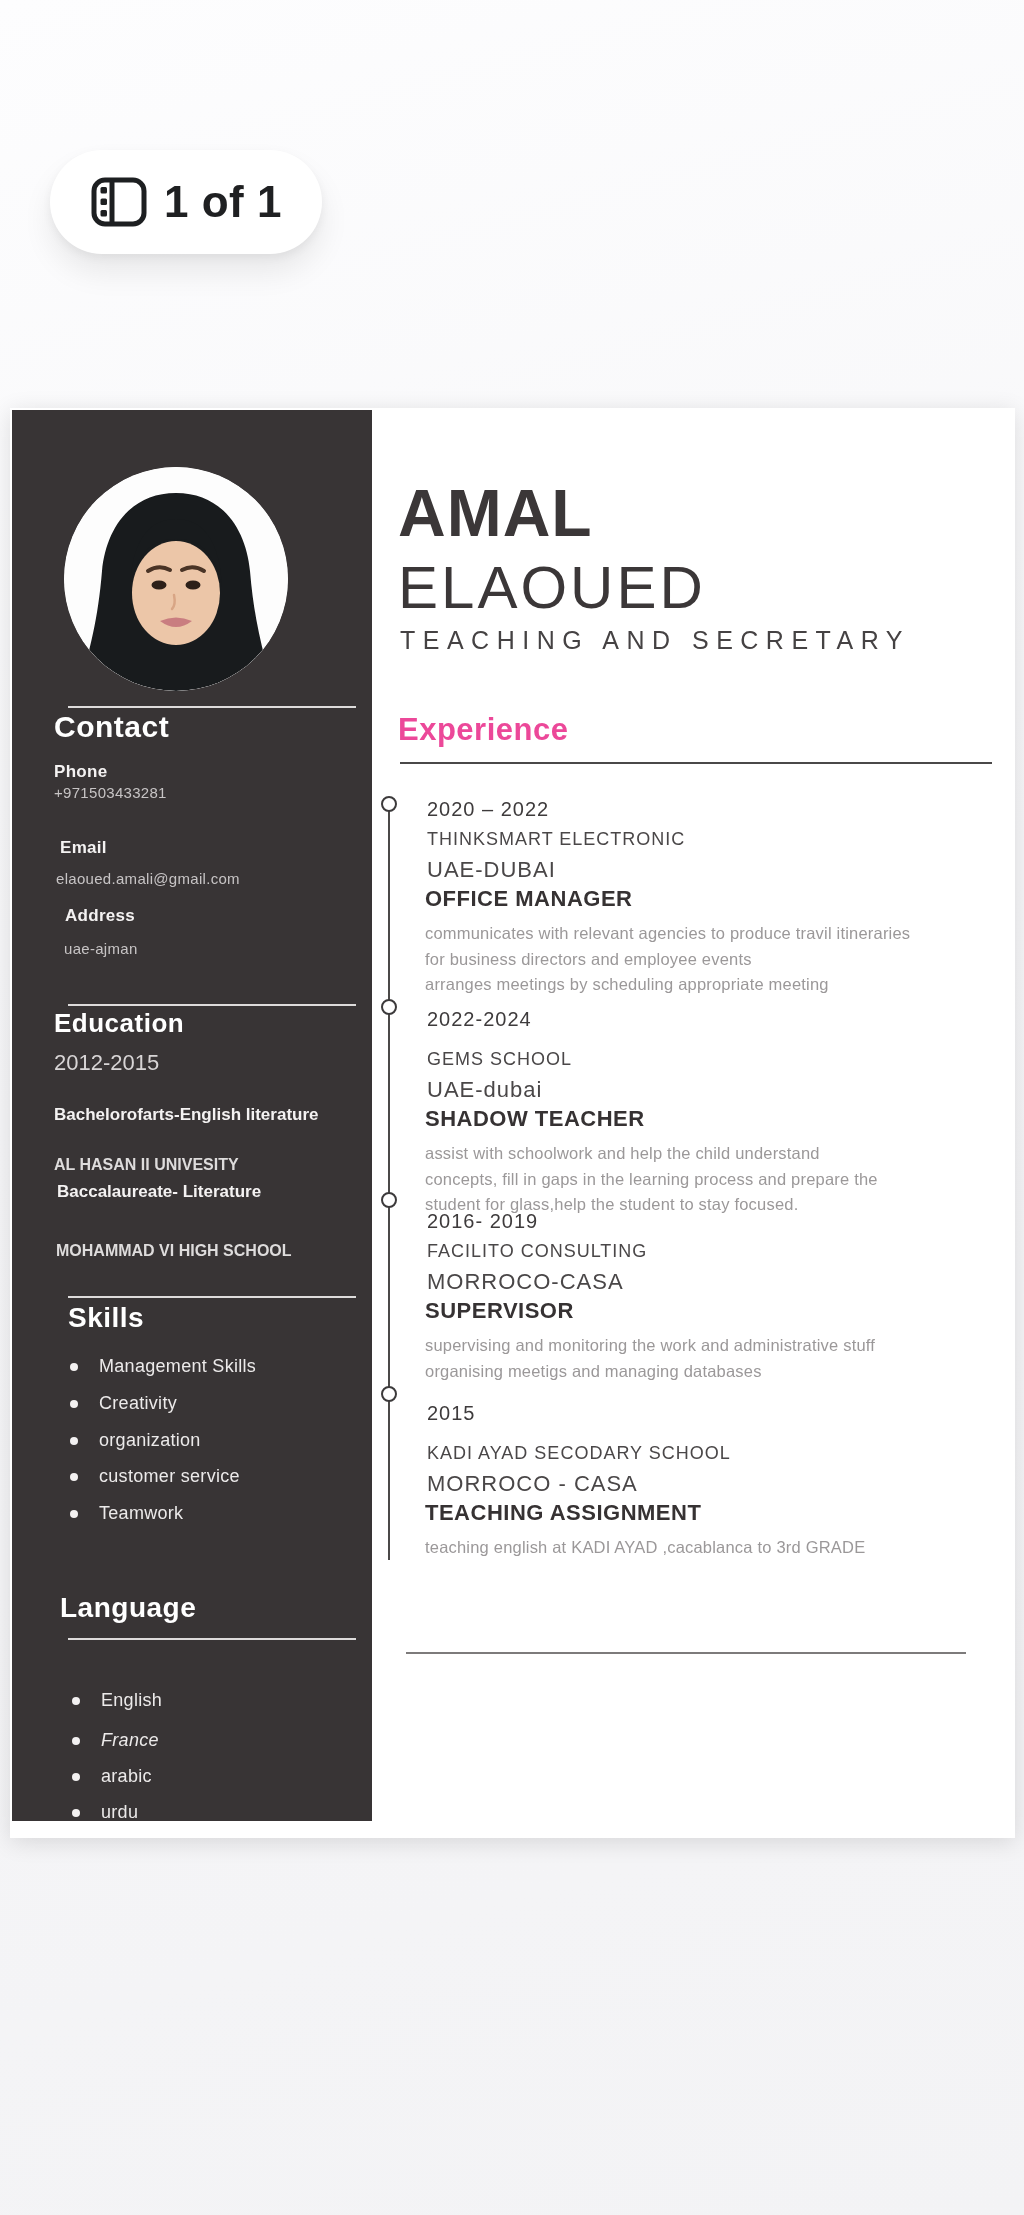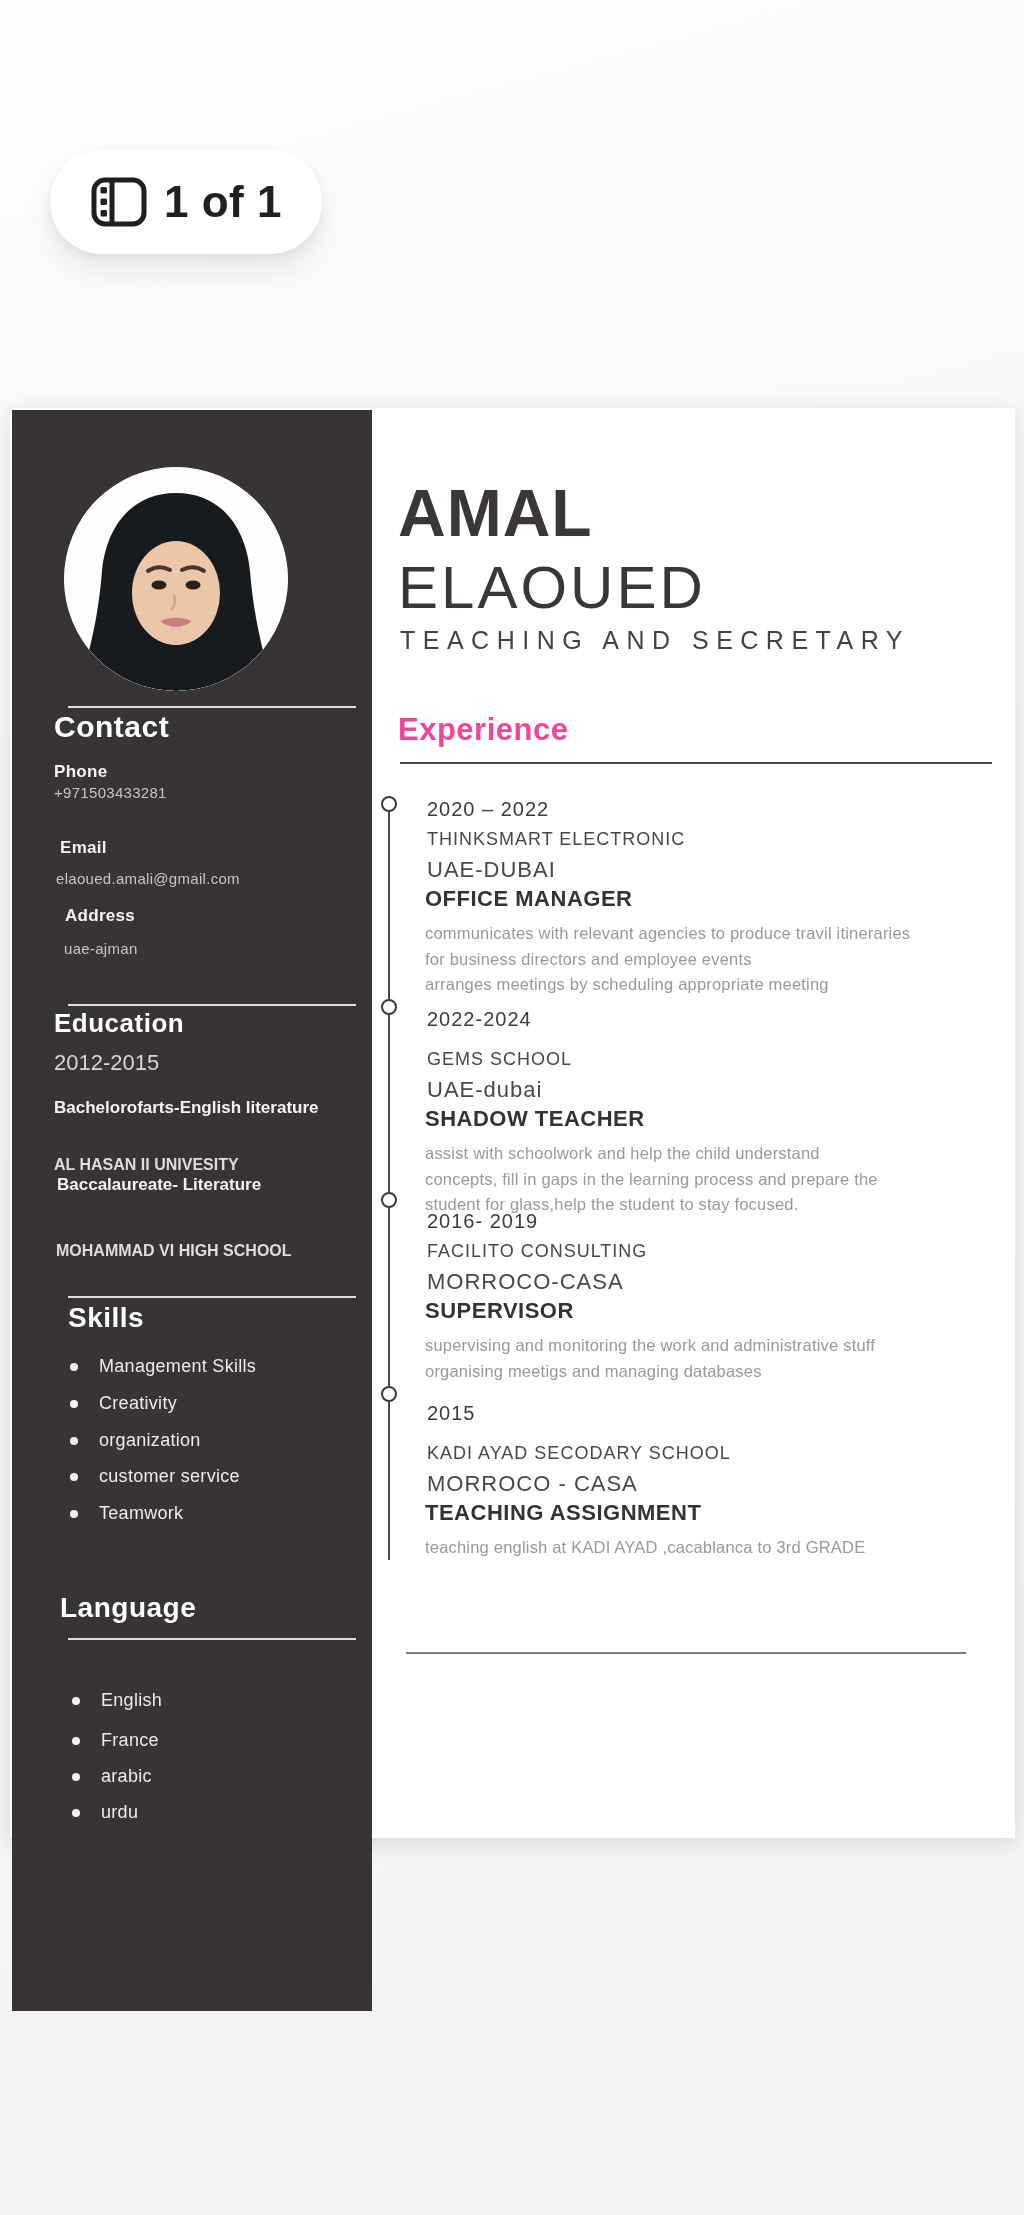--- a/index.html
+++ b/index.html
@@ -15,34 +15,34 @@
     box-shadow:0 18px 30px rgba(0,0,0,.08),0 4px 10px rgba(0,0,0,.05);
     display:flex;align-items:center;justify-content:center;gap:16px;cursor:pointer;
   }
   .pill .lbl{font-size:44px;font-weight:600;color:#1f2022;letter-spacing:.5px;}
   
   .card{
     position:absolute;left:10px;top:408px;width:1005px;height:1430px;
     background:#ffffff;box-shadow:0 4px 22px rgba(0,0,0,.12);
   }
   .sidebar{
-    position:absolute;left:2px;top:2px;width:360px;height:1601px;
+    position:absolute;left:2px;top:2px;width:360px;height:1411px;
     background:#383435;
   }
   .abs{position:absolute;}
   .photo{
     position:absolute;left:52px;top:57px;width:224px;height:224px;border-radius:50%;
     overflow:hidden;background:#fdfdfd;
   }
   .sdiv{position:absolute;height:2px;background:#dddbdb;width:288px;}
   .s-h{color:#ffffff;font-weight:700;letter-spacing:.5px;margin:0;}
   .s-label{color:#f4f2f2;font-size:17px;font-weight:700;letter-spacing:.3px;}
   .s-val{color:#c7c4c5;font-size:15px;letter-spacing:.3px;}
   .s-years{color:#d8d5d6;font-size:22px;}
-  .s-degree{color:#f4f2f2;font-size:17px;font-weight:700;}
+  .s-degree{color:#f4f2f2;font-size:17px;font-weight:700;margin-top:7px;}
   .s-school{color:#dedcdc;font-size:16px;font-weight:600;margin-top:32px;}
   .bullet-row{position:absolute;display:flex;align-items:center;gap:21px;}
   .dot{width:8px;height:8px;border-radius:50%;background:#f3f1f1;flex:0 0 auto;}
   .bullet-row .txt{color:#eceaea;font-size:18px;letter-spacing:.3px;}
   
   .name-first{left:388px;top:72px;font-size:66px;font-weight:800;color:#3b3738;letter-spacing:1px;line-height:1;}
   .name-last{left:388px;top:150px;font-size:60px;font-weight:300;color:#3b3738;letter-spacing:3px;line-height:1;}
   .tagline{left:390px;top:220px;font-size:25px;color:#454243;letter-spacing:7.5px;line-height:1;}
   .exp-h{left:388px;top:306px;font-size:31px;font-weight:700;color:#ec4899;letter-spacing:.5px;line-height:1;}
   .exp-underline{left:390px;top:354px;width:592px;height:2px;background:#4a4848;}
@@ -152,21 +152,21 @@
           </div>
       </section>
 
       <section>
         <h2 class="s-h abs" style="left:48px;top:1182px;font-size:28px;">Language</h2>
         <div class="sdiv" style="left:56px;top:1228px;"></div>
         <div class="bullet-row" style="left:60px;top:1280px;">
           <span class="dot"></span>
             <span class="txt">English</span>
           </div>
-        <div class="bullet-row" style="left:60px;top:1320px;">
+        <div class="bullet-row" style="left:60px;top:1320px;font-style:italic;">
           <span class="dot"></span>
             <span class="txt">France</span>
           </div>
         <div class="bullet-row" style="left:60px;top:1356px;">
           <span class="dot"></span>
             <span class="txt">arabic</span>
           </div>
         <div class="bullet-row" style="left:60px;top:1392px;">
           <span class="dot"></span>
             <span class="txt">urdu</span>

